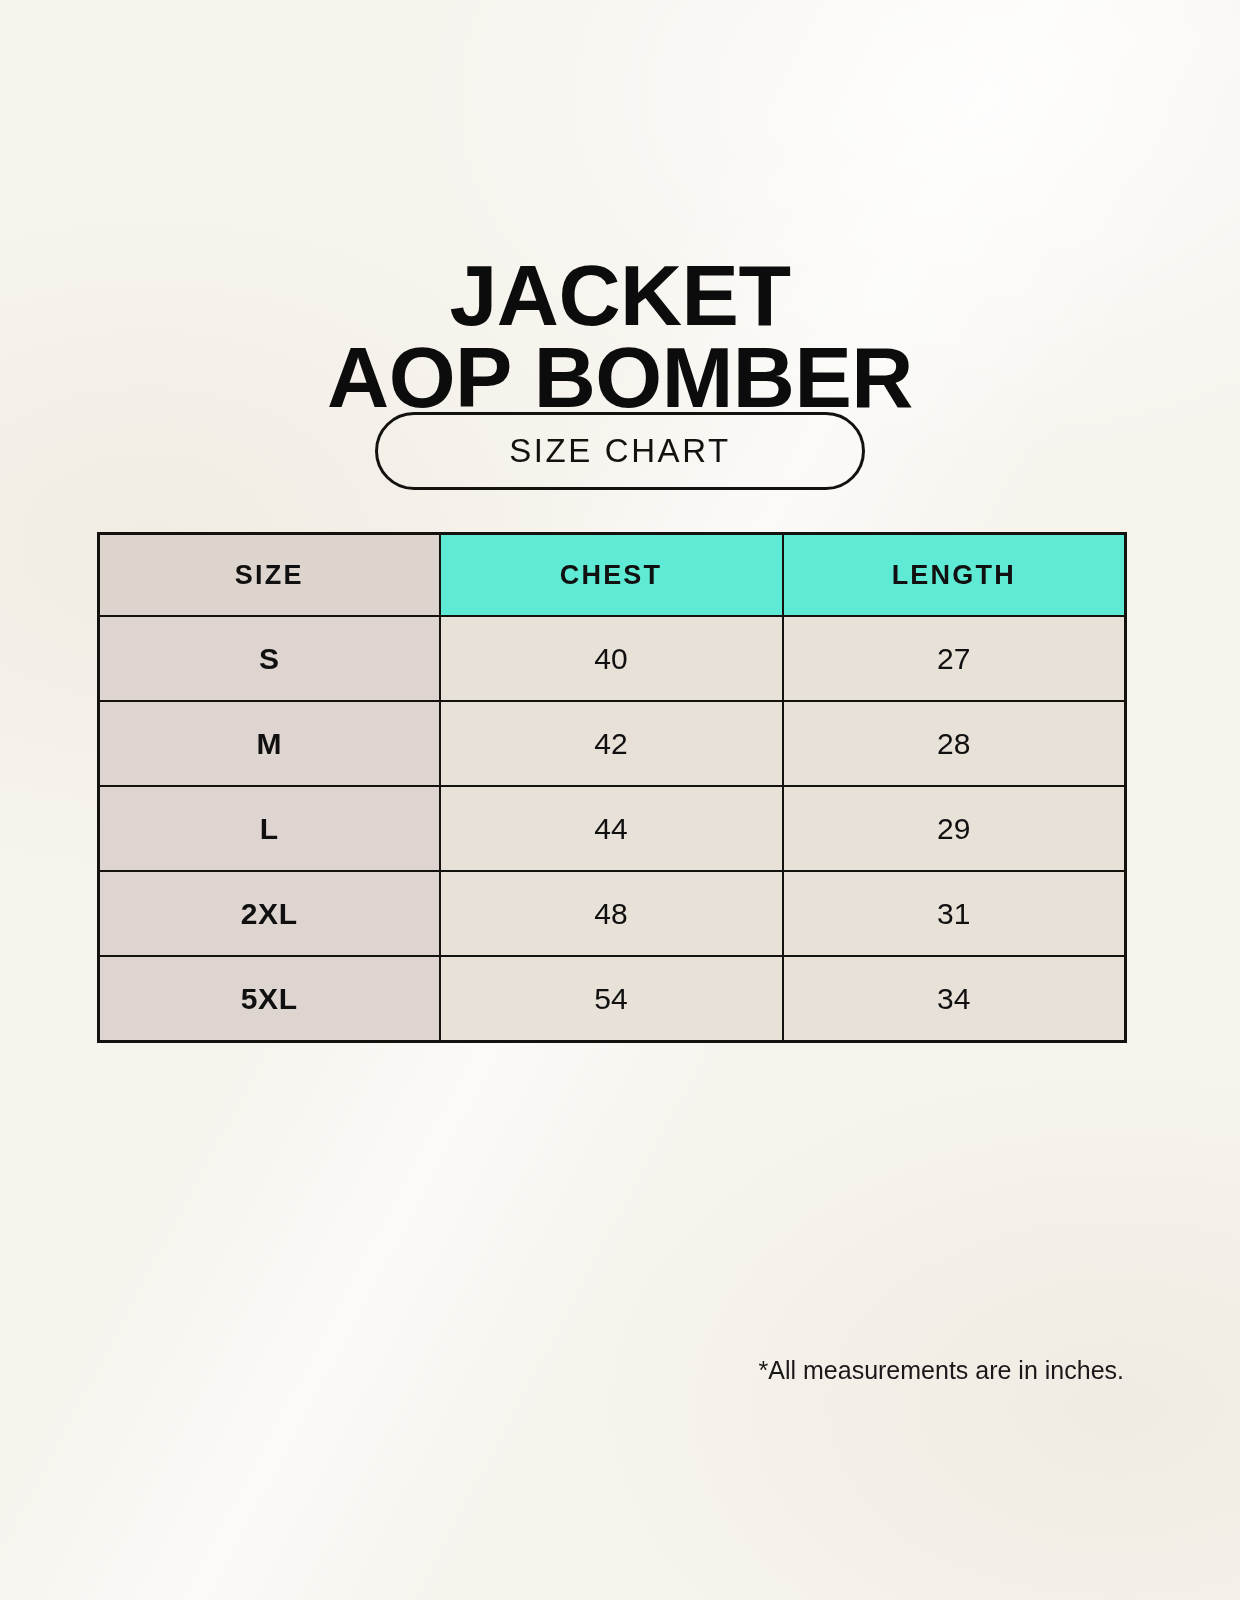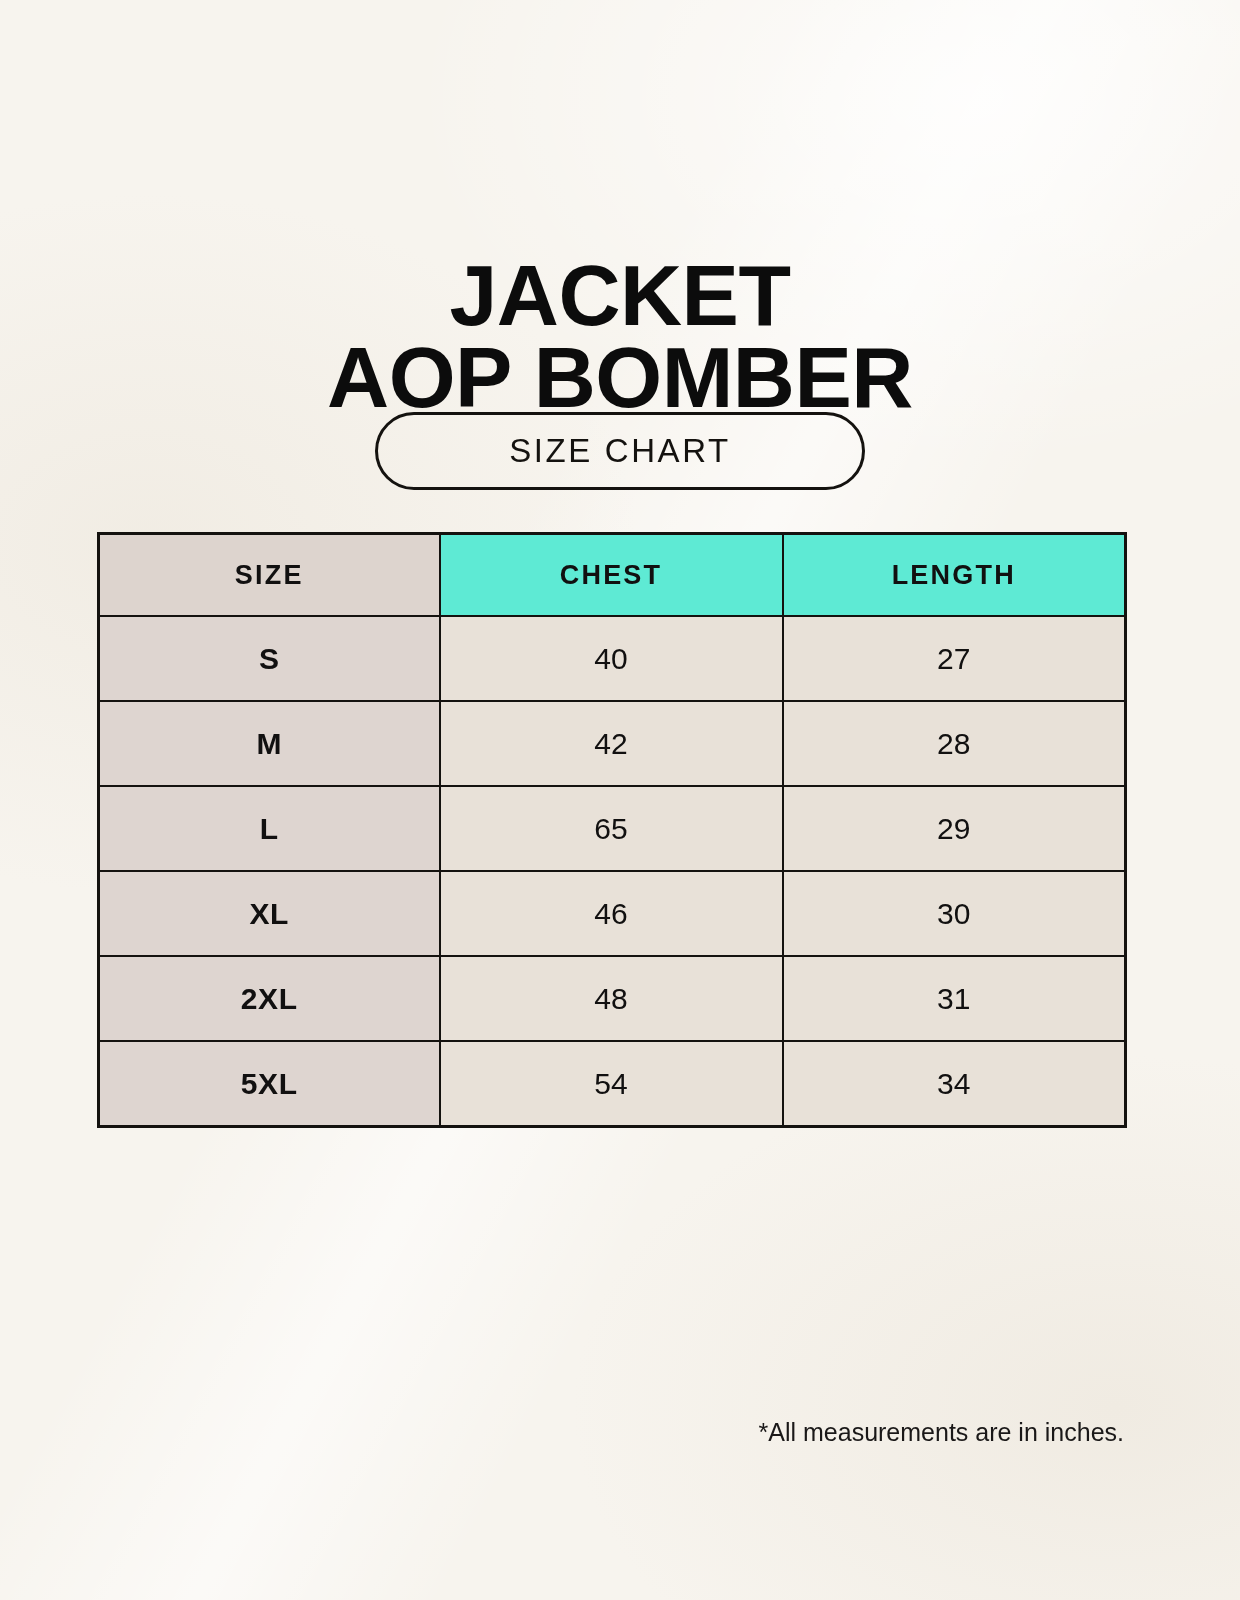--- a/index.html
+++ b/index.html
@@ -118,21 +118,21 @@
   td.c-val {
     background: #e8e1d8;
     font-size: 30px;
     font-weight: 400;
   }
 
   
   .footnote {
     position: absolute;
     left: 97px;
-    top: 1418px;
+    top: 1356px;
     width: 1027px;
     text-align: right;
     font-size: 25px;
     font-weight: 400;
     color: #1a1818;
   }
 </style>
 </head>
 <body>
 
@@ -171,27 +171,22 @@
             <td class="c-val">40</td>
             <td class="c-val">27</td>
           </tr>
           <tr>
             <td class="c-size">M</td>
             <td class="c-val">42</td>
             <td class="c-val">28</td>
           </tr>
           <tr>
             <td class="c-size">L</td>
-            <td class="c-val">65</td>
+            <td class="c-val">44</td>
             <td class="c-val">29</td>
-          </tr>
-          <tr>
-            <td class="c-size">XL</td>
-            <td class="c-val">46</td>
-            <td class="c-val">30</td>
           </tr>
           <tr>
             <td class="c-size">2XL</td>
             <td class="c-val">48</td>
             <td class="c-val">31</td>
           </tr>
           <tr>
             <td class="c-size">5XL</td>
             <td class="c-val">54</td>
             <td class="c-val">34</td>

